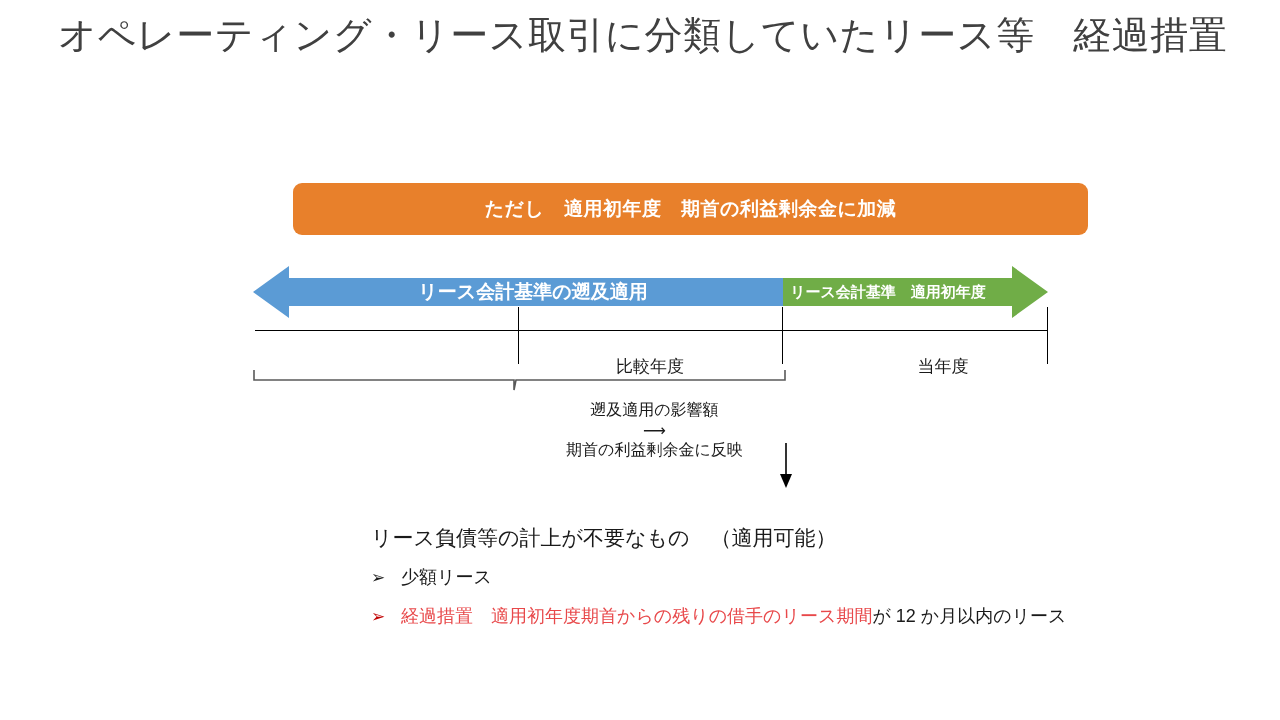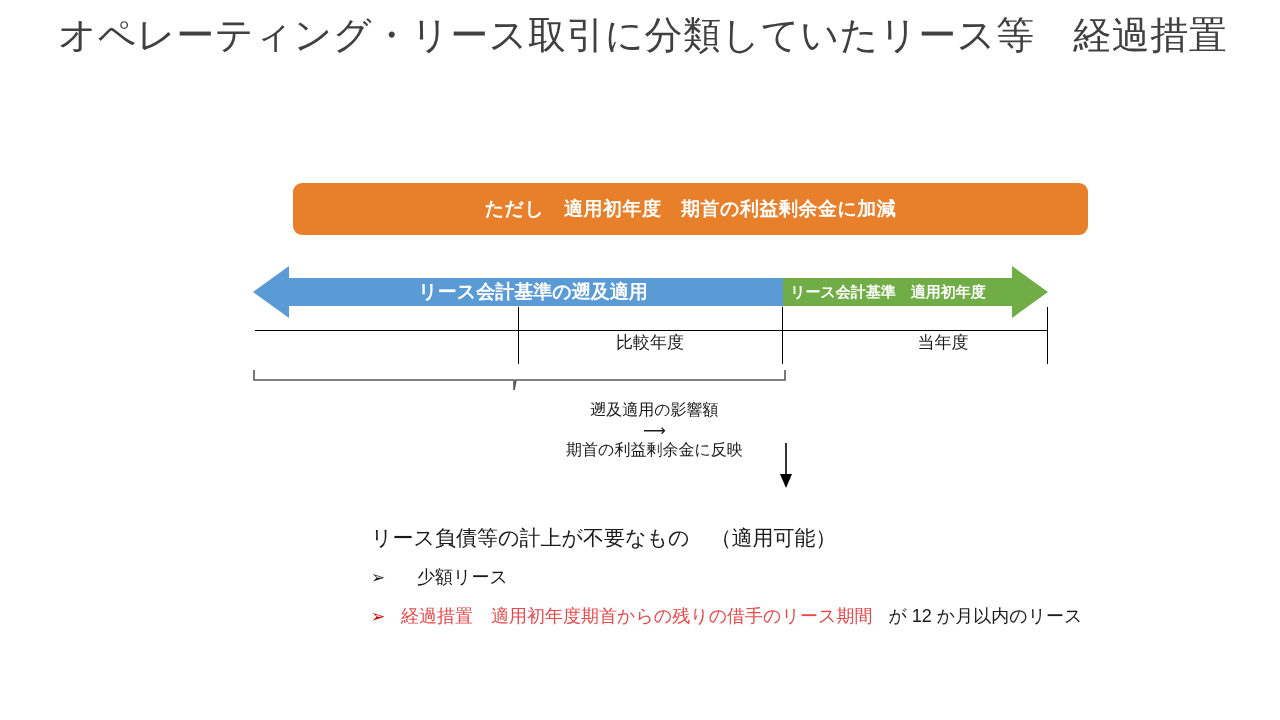--- a/index.html
+++ b/index.html
@@ -41,21 +41,21 @@
   .arrow-label.green{left:520px;width:230px;font-size:15px;}
 
   
   .tl-hline{position:absolute;left:255px;top:330px;width:793px;height:0;border-top:1.4px solid #000;}
   .tick{position:absolute;width:0;border-left:1.4px solid #000;}
   .tick.t1{left:518px;top:307px;height:57px;}
   .tick.t2{left:782px;top:307px;height:57px;}
   .tick.t3{left:1047px;top:307px;height:57px;}
 
   .year-label{
-    position:absolute;top:330px;height:26px;line-height:26px;
+    position:absolute;top:354px;height:26px;line-height:26px;
     font-size:17px;color:#1a1a1a;text-align:center;
   }
   .year-label.comparative{left:518px;width:264px;}
   .year-label.current{left:782px;width:266px;padding-left:28px;}
 
   
   .bracket{position:absolute;left:252px;top:368px;width:535px;height:24px;}
 
   .impact-row{
     position:absolute;left:566px;top:400px;height:26px;
@@ -73,21 +73,21 @@
   .bullet{
     position:absolute;display:flex;align-items:baseline;font-size:18px;white-space:nowrap;
   }
   .bullet .marker{
     display:inline-block;width:30px;flex:none;color:#1a1a1a;font-size:17px;
   }
   .bullet.b1{left:371px;top:565px;color:#1a1a1a;}
   .bullet.b2{left:371px;top:604px;}
   .bullet.b2 .marker{color:#C00000;}
   .red{color:#E8484A;}
-  .blk{color:#1a1a1a;margin-left:16px;}
+  .blk{color:#1a1a1a;}
 </style>
 </head>
 <body>
 
 <div class="slide">
 
   <div class="title">オペレーティング・リース取引に分類していたリース等　経過措置</div>
 
   <div class="banner">
     <span>ただし　適用初年度　期首の利益剰余金に加減</span>

